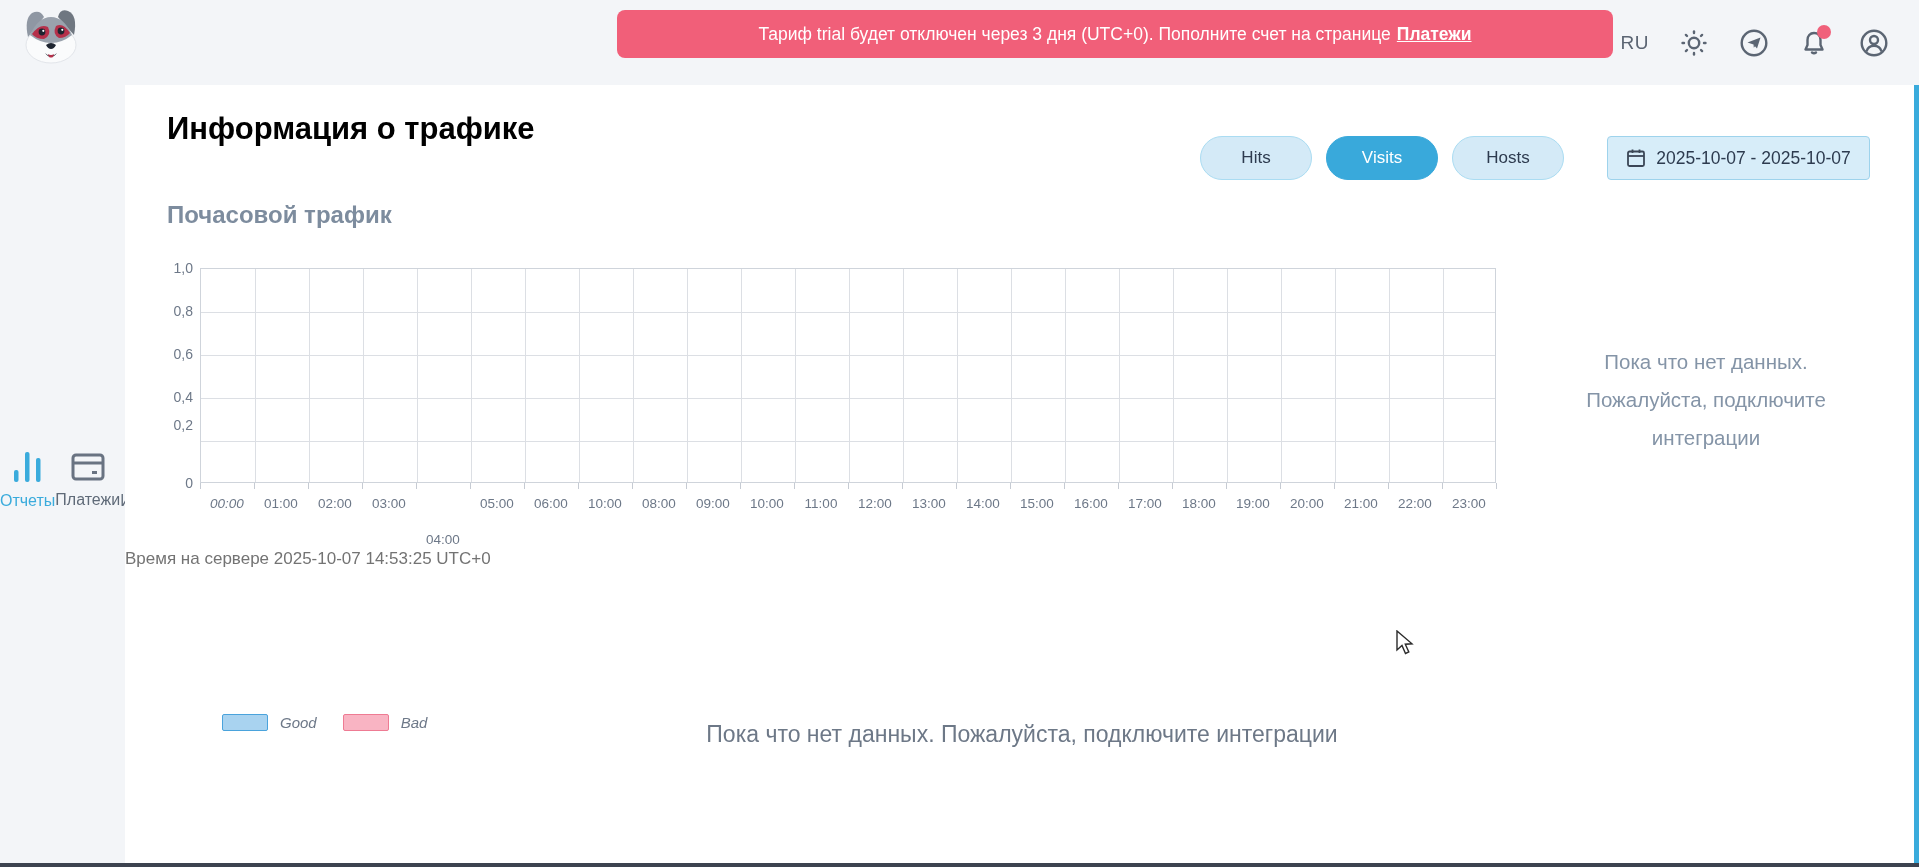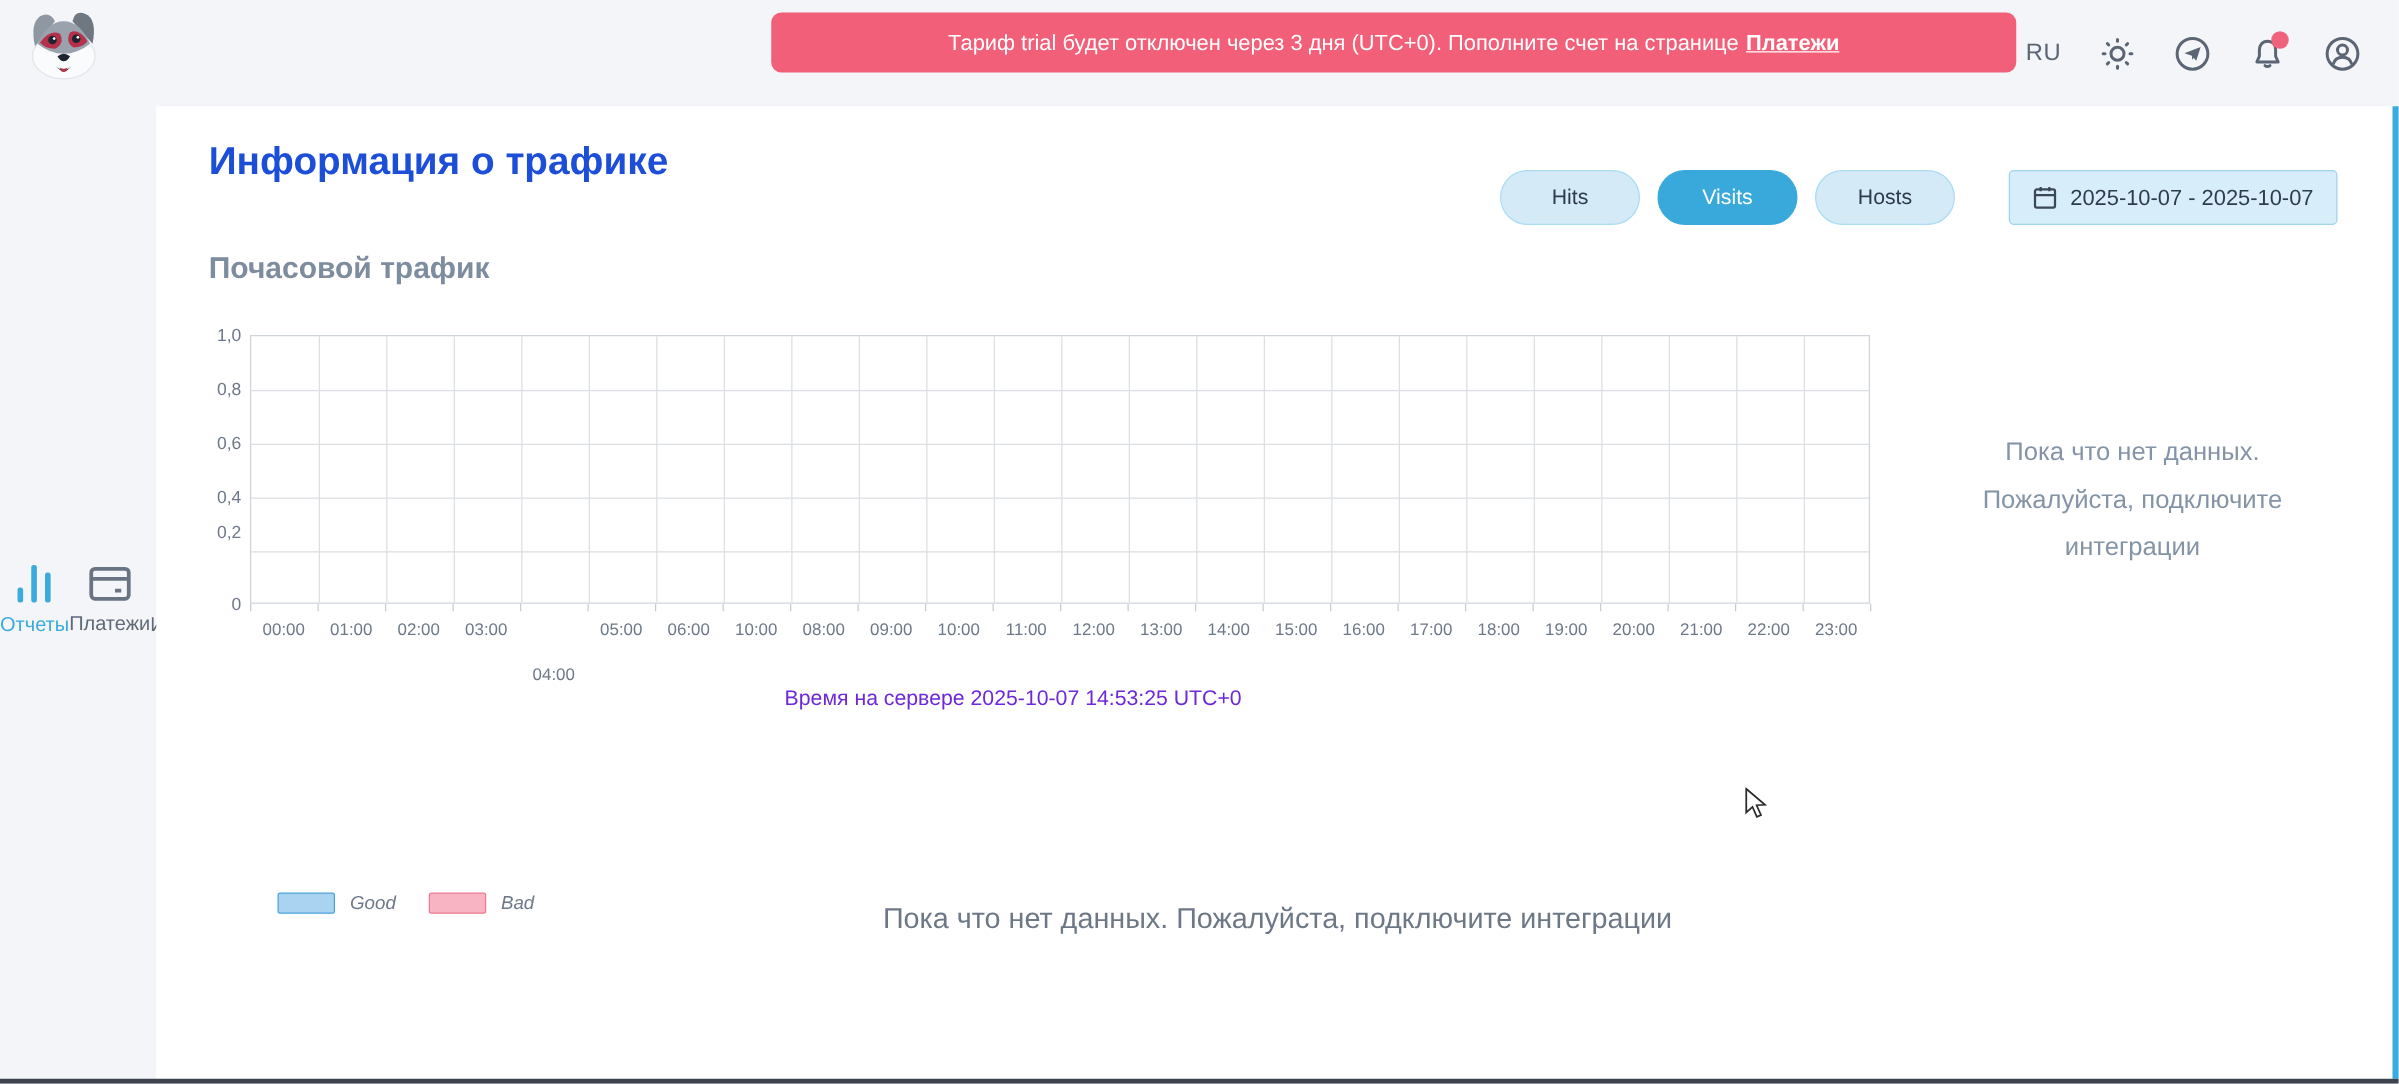--- a/index.html
+++ b/index.html
@@ -30,21 +30,21 @@
   .bell-dot { position:absolute; right:-2px; top:-3px; width:14px; height:14px; border-radius:50%; background:#f0617b; }
   
   .sidebar { position:absolute; left:0; top:85px; width:125px; height:782px; background:#f3f5f8;
              display:flex; align-items:center; padding-top:40px; }
   .side-item { width:100%; display:flex; flex-direction:column; align-items:center; gap:8px;
                margin-bottom:33px; cursor:pointer; }
   .side-item .slabel { font-size:16px; color:#5f6a78; }
   .side-item.active .slabel { color:#3aabdc; }
   
   .panel { position:absolute; left:125px; top:85px; width:1794px; height:782px; background:#ffffff; }
-  .page-title { position:absolute; left:42px; top:26px; font-size:31px; font-weight:bold; color:#1d4ed8; }
+  .page-title { position:absolute; left:42px; top:26px; font-size:31px; font-weight:bold; color:#000000; }
   .controls { position:absolute; left:1075px; top:51px; display:flex; gap:14px; }
   .tab-pill {
     height:44px; min-width:112px; padding:0 30px; border-radius:22px;
     background:#d4eaf7; border:1px solid #aadcf2; color:#2d3b4f;
     font-size:17px; font-family:"Liberation Sans",sans-serif; cursor:pointer;
     display:flex; align-items:center; justify-content:center;
   }
   .tab-pill.active { background:#39a9db; border-color:#39a9db; color:#ffffff; }
   .date-box {
     position:absolute; left:1482px; top:51px; width:263px; height:44px;
@@ -59,22 +59,22 @@
           border:1px solid #cfd4db; background:#ffffff; }
   .hgrid { position:absolute; left:0; width:100%; height:1px; background:#dcdfe4; }
   .vgrid { position:absolute; top:0; height:100%; width:1px; background:#dcdfe4; }
   .ytick { position:absolute; width:30px; text-align:right; font-size:14px; color:#6d7888; }
   .xtickmark { position:absolute; top:215px; width:1px; height:6px; background:#c6cbd3; }
   .xlabel { position:absolute; top:228px; width:54px; text-align:center; font-size:13.5px; color:#6d7888; }
   .legend { position:absolute; left:55px; top:446px; display:flex; align-items:center; gap:26px;font-style:italic; }
   .legend-item { display:flex; align-items:center; gap:12px; cursor:pointer; }
   .swatch { width:46px; height:17px; border-radius:2px; }
   .legend-label { font-size:15px; color:#6d7888; }
-  .server-time { position:absolute; left:0; top:464px; width:1371px; text-align:center;
-                 font-size:17px; color:#6d28d9; }
+  .server-time { position:absolute; left:0; top:464px; width:1371px; text-align:left;
+                 font-size:17px; color:#737373; }
   .no-data-side { position:absolute; left:1426px; top:258px; width:310px; text-align:center;
                   font-size:20.5px; line-height:38px; color:#8descue; color:#8494a7; }
   .no-data-bottom { position:absolute; left:0; top:636px; width:1794px; text-align:center;
                     font-size:23px; color:#6d7887; }
   
   .v-scrollbar { position:absolute; right:0; top:85px; width:5px; height:778px; background:#3aabdc; }
   .h-scrollbar { position:absolute; left:0; bottom:0; width:1919px; height:4px; background:#3d4350; }
   
   .cursor { position:absolute; left:1395px; top:630px; width:22px; height:26px; pointer-events:none; }
 </style>
@@ -260,21 +260,21 @@
       <div class="xtickmark" style="left: 843px;"></div>
       <div class="xtickmark" style="left: 897px;"></div>
       <div class="xtickmark" style="left: 951px;"></div>
       <div class="xtickmark" style="left: 1005px;"></div>
       <div class="xtickmark" style="left: 1059px;"></div>
       <div class="xtickmark" style="left: 1113px;"></div>
       <div class="xtickmark" style="left: 1167px;"></div>
       <div class="xtickmark" style="left: 1221px;"></div>
       <div class="xtickmark" style="left: 1275px;"></div>
       <div class="xtickmark" style="left: 1329px;"></div>
-      <div class="xlabel" style="left: 33px;">00:00</div>
+      <div class="xlabel" style="left: 33px; font-style: italic;">00:00</div>
       <div class="xlabel" style="left: 87px;">01:00</div>
       <div class="xlabel" style="left: 141px;">02:00</div>
       <div class="xlabel" style="left: 195px;">03:00</div>
       <div class="xlabel" style="left: 249px; margin-top: 36px;">04:00</div>
       <div class="xlabel" style="left: 303px;">05:00</div>
       <div class="xlabel" style="left: 357px;">06:00</div>
       <div class="xlabel" style="left: 411px;">10:00</div>
       <div class="xlabel" style="left: 465px;">08:00</div>
       <div class="xlabel" style="left: 519px;">09:00</div>
       <div class="xlabel" style="left: 573px;">10:00</div>

